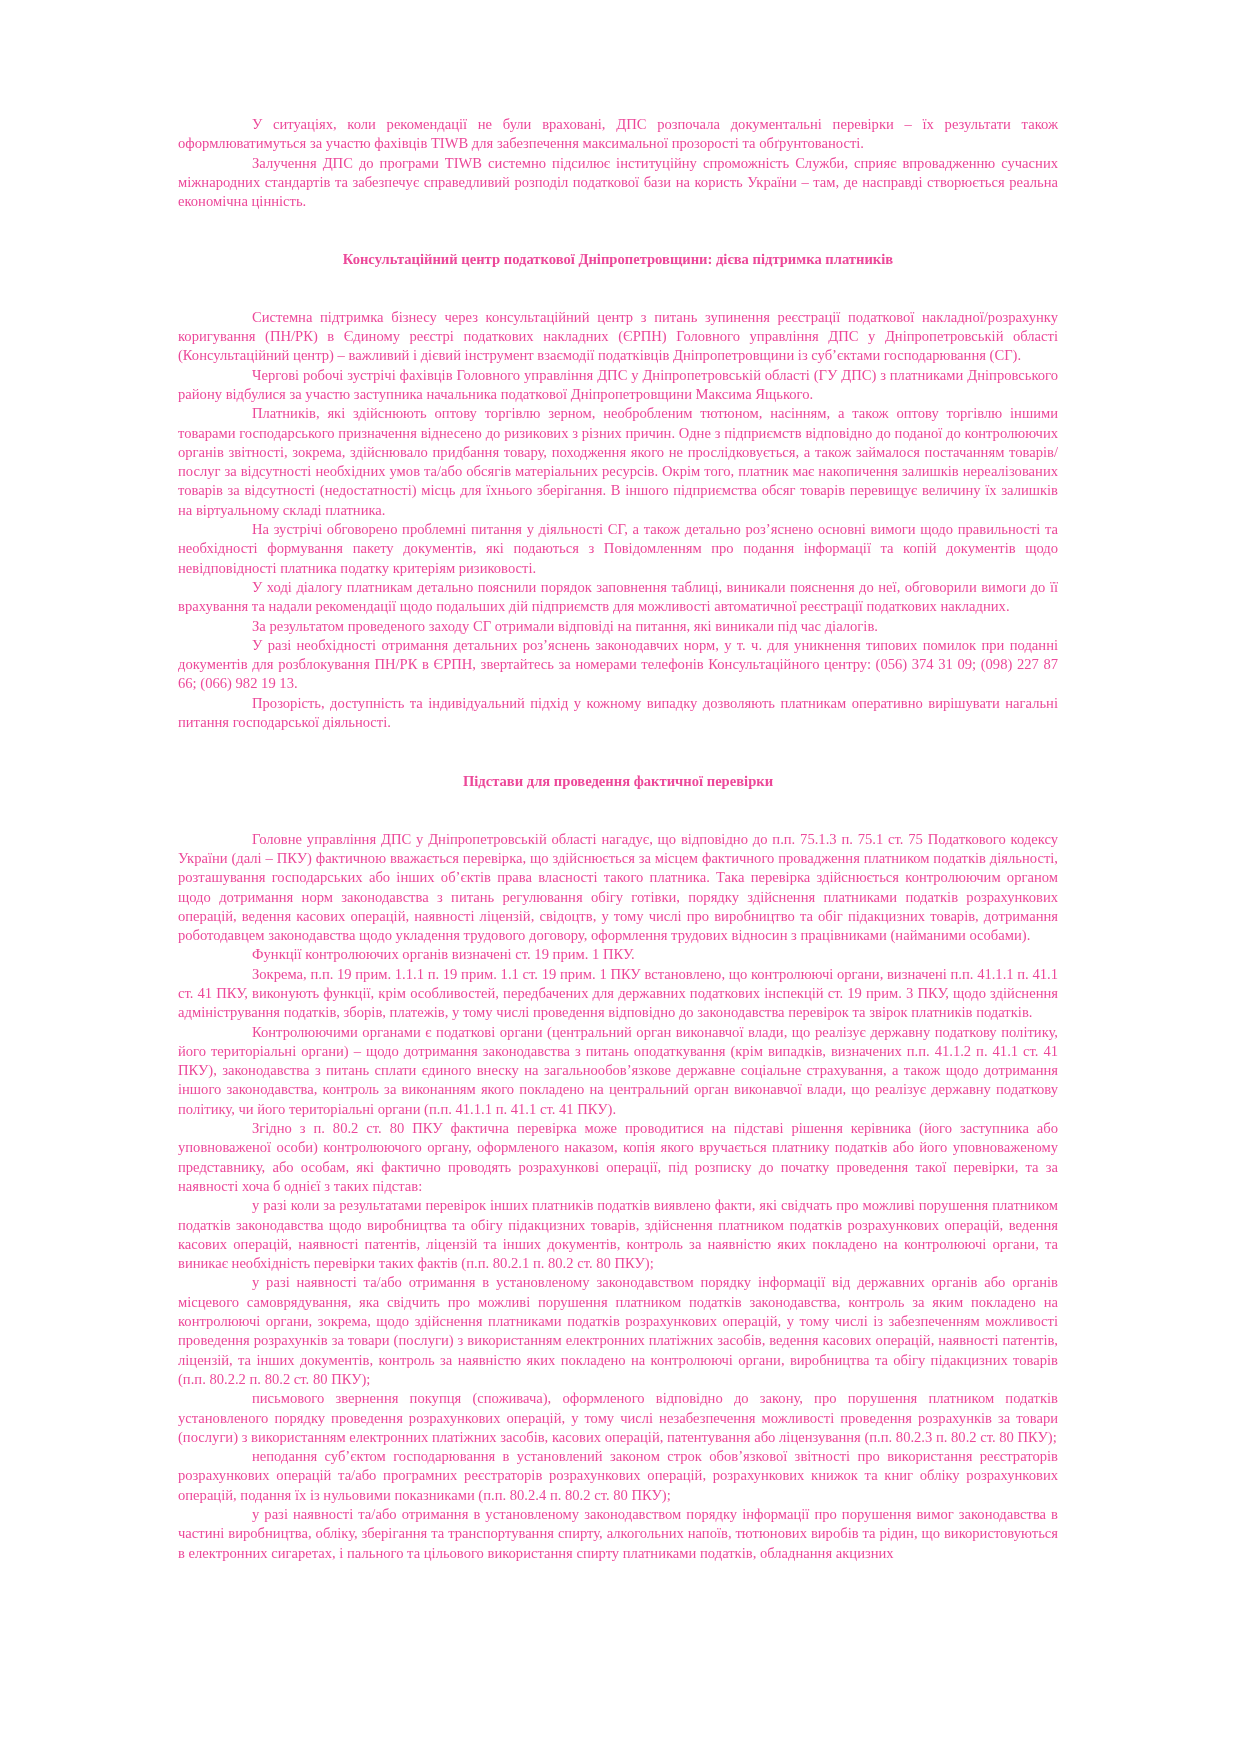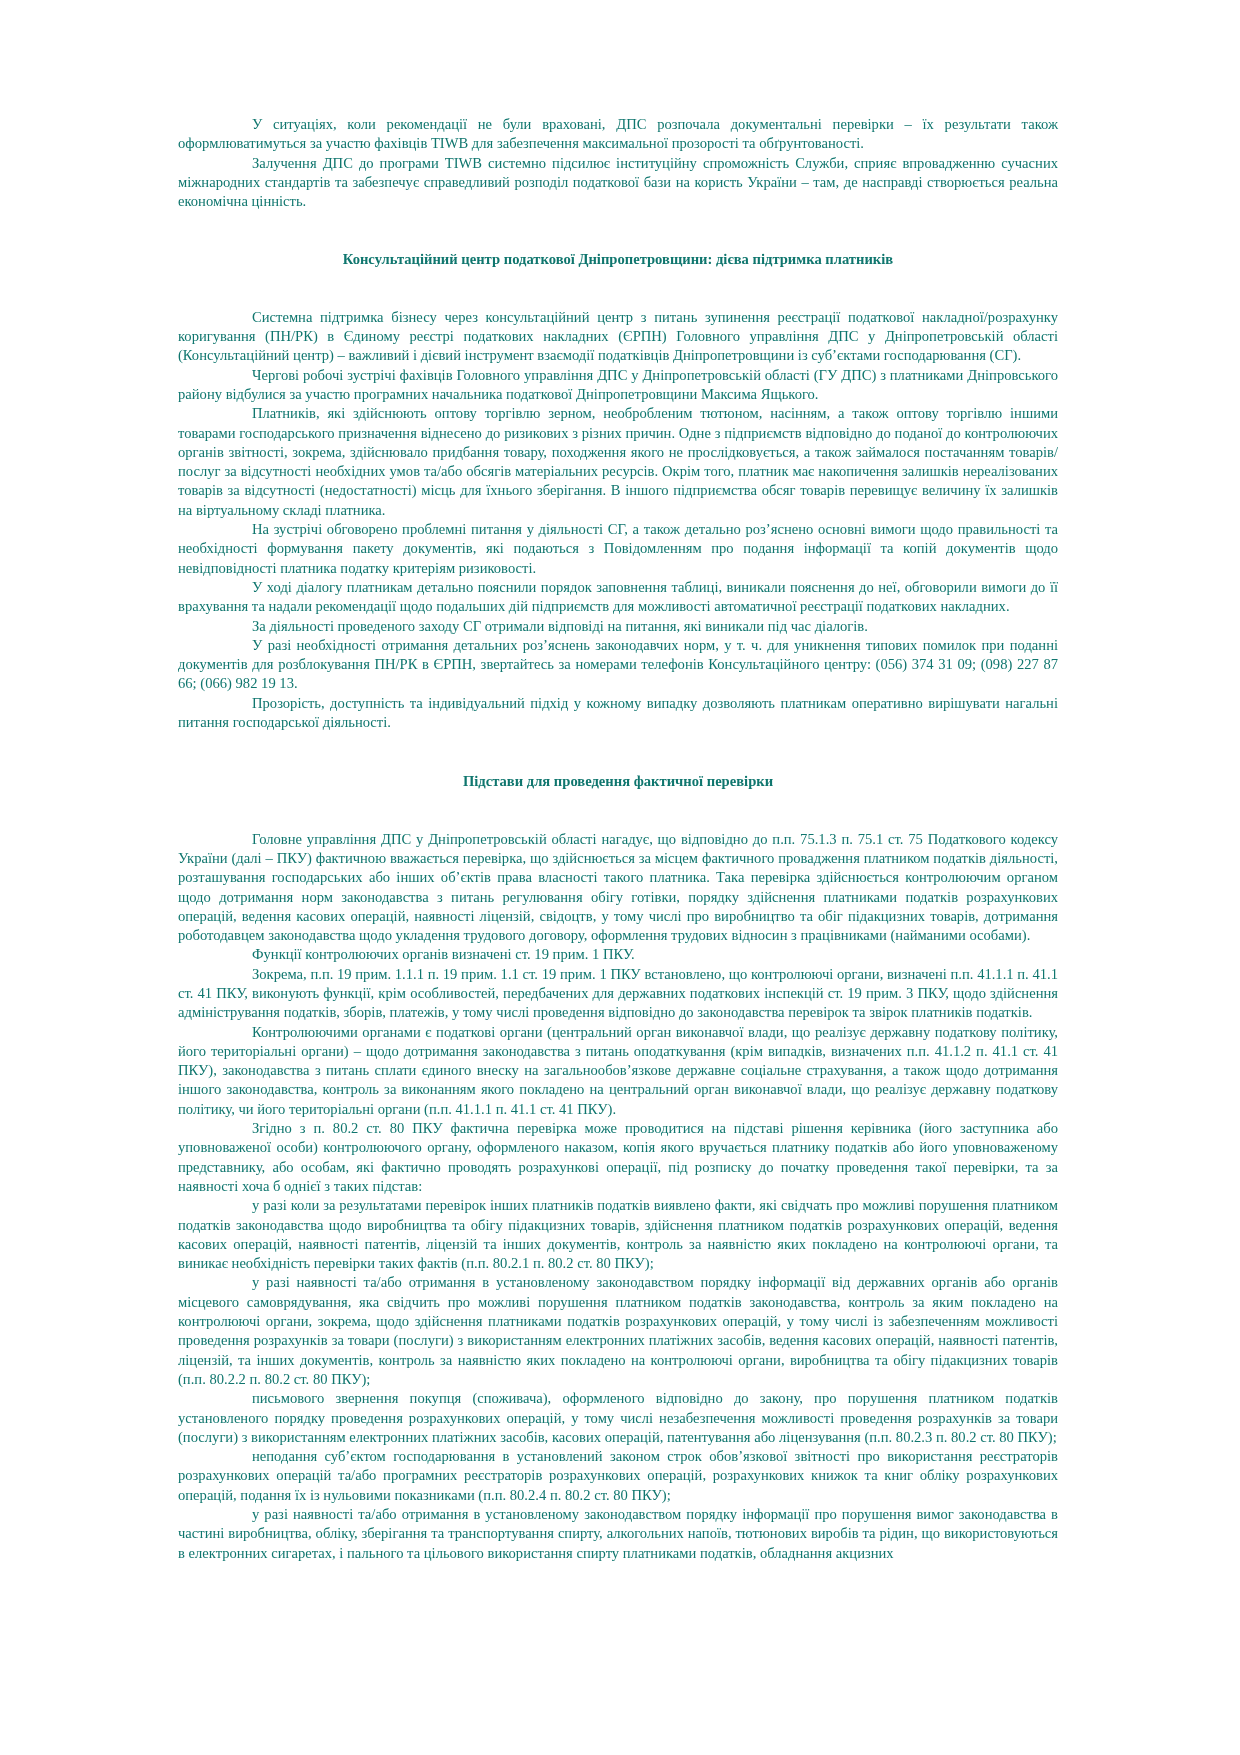--- a/index.html
+++ b/index.html
@@ -5,21 +5,21 @@
   html, body { margin: 0; padding: 0; background: #ffffff; }
   body { width: 1240px; height: 1755px; position: relative; overflow: hidden; }
   .page {
     position: absolute;
     left: 178px;
     top: 115px;
     width: 880px;
     font-family: "Liberation Serif", "DejaVu Serif", serif;
     font-size: 14.6px;
     line-height: 19.3px;
-    color: #0f766e;
+    color: #ec4899;
   }
   .page p {
     margin: 0;
     text-align: justify;
     text-indent: 74px;
   }
   .page h2 {
     margin: 0;
     font-size: 14.6px;
     font-weight: bold;
@@ -33,25 +33,25 @@
 <body>
 
 <div class="page">
 
   <p>У ситуаціях, коли рекомендації не були враховані, ДПС розпочала документальні перевірки – їх результати також оформлюватимуться за участю фахівців TIWB для забезпечення максимальної прозорості та обґрунтованості.</p>
   <p>Залучення ДПС до програми TIWB системно підсилює інституційну спроможність Служби, сприяє впровадженню сучасних міжнародних стандартів та забезпечує справедливий розподіл податкової бази на користь України – там, де насправді створюється реальна економічна цінність.</p>
 
   <h2 class="sec1-head">Консультаційний центр податкової Дніпропетровщини: дієва підтримка платників</h2>
 
   <p>Системна підтримка бізнесу через консультаційний центр з питань зупинення реєстрації податкової накладної/розрахунку коригування (ПН/РК) в Єдиному реєстрі податкових накладних (ЄРПН) Головного управління ДПС у Дніпропетровській області (Консультаційний центр) – важливий і дієвий інструмент взаємодії податківців Дніпропетровщини із суб’єктами господарювання (СГ).</p>
-  <p>Чергові робочі зустрічі фахівців Головного управління ДПС у Дніпропетровській області (ГУ ДПС) з платниками Дніпровського району відбулися за участю програмних начальника податкової Дніпропетровщини Максима Ящького.</p>
+  <p>Чергові робочі зустрічі фахівців Головного управління ДПС у Дніпропетровській області (ГУ ДПС) з платниками Дніпровського району відбулися за участю заступника начальника податкової Дніпропетровщини Максима Ящького.</p>
   <p>Платників, які здійснюють оптову торгівлю зерном, необробленим тютюном, насінням, а також оптову торгівлю іншими товарами господарського призначення віднесено до ризикових з різних причин. Одне з підприємств відповідно до поданої до контролюючих органів звітності, зокрема, здійснювало придбання товару, походження якого не прослідковується, а також займалося постачанням товарів/послуг за відсутності необхідних умов та/або обсягів матеріальних ресурсів. Окрім того, платник має накопичення залишків нереалізованих товарів за відсутності (недостатності) місць для їхнього зберігання. В іншого підприємства обсяг товарів перевищує величину їх залишків на віртуальному складі платника.</p>
   <p>На зустрічі обговорено проблемні питання у діяльності СГ, а також детально роз’яснено основні вимоги щодо правильності та необхідності формування пакету документів, які подаються з Повідомленням про подання інформації та копій документів щодо невідповідності платника податку критеріям ризиковості.</p>
   <p>У ході діалогу платникам детально пояснили порядок заповнення таблиці, виникали пояснення до неї, обговорили вимоги до її врахування та надали рекомендації щодо подальших дій підприємств для можливості автоматичної реєстрації податкових накладних.</p>
-  <p>За діяльності проведеного заходу СГ отримали  відповіді на питання, які виникали під час діалогів.</p>
+  <p>За результатом проведеного заходу СГ отримали  відповіді на питання, які виникали під час діалогів.</p>
   <p>У разі необхідності отримання детальних роз’яснень законодавчих норм, у т. ч. для уникнення типових помилок при поданні документів для розблокування ПН/РК в ЄРПН, звертайтесь за номерами телефонів Консультаційного центру: (056) 374 31 09; (098) 227 87 66; (066) 982 19 13.</p>
   <p>Прозорість, доступність та індивідуальний підхід у кожному випадку дозволяють платникам оперативно вирішувати нагальні питання господарської діяльності.</p>
 
   <h2 class="sec2-head">Підстави для проведення фактичної перевірки</h2>
 
   <p>Головне управління ДПС у Дніпропетровській області нагадує, що відповідно до п.п. 75.1.3 п. 75.1 ст. 75 Податкового кодексу України (далі – ПКУ) фактичною вважається перевірка, що здійснюється за місцем фактичного провадження платником податків діяльності, розташування господарських або інших об’єктів права власності такого платника. Така перевірка здійснюється контролюючим органом щодо дотримання норм законодавства з питань регулювання обігу готівки, порядку здійснення платниками податків розрахункових операцій, ведення касових операцій, наявності ліцензій, свідоцтв, у тому числі про виробництво та обіг підакцизних товарів, дотримання роботодавцем законодавства щодо укладення трудового договору, оформлення трудових відносин з працівниками (найманими особами).</p>
   <p>Функції контролюючих органів визначені ст. 19 прим. 1 ПКУ.</p>
   <p>Зокрема, п.п. 19 прим. 1.1.1 п. 19 прим. 1.1 ст. 19 прим. 1 ПКУ встановлено, що контролюючі органи, визначені п.п. 41.1.1 п. 41.1 ст. 41 ПКУ, виконують функції, крім особливостей, передбачених для державних податкових інспекцій ст. 19 прим. 3 ПКУ, щодо здійснення адміністрування податків, зборів, платежів, у тому числі проведення відповідно до законодавства перевірок та звірок платників податків.</p>
   <p>Контролюючими органами є податкові органи (центральний орган виконавчої влади, що реалізує державну податкову політику, його територіальні органи) – щодо дотримання законодавства з питань оподаткування (крім випадків, визначених п.п. 41.1.2 п. 41.1 ст. 41 ПКУ), законодавства з питань сплати єдиного внеску на загальнообов’язкове державне соціальне страхування, а також щодо дотримання іншого законодавства, контроль за виконанням якого покладено на центральний орган виконавчої влади, що реалізує державну податкову політику, чи його територіальні органи (п.п. 41.1.1 п. 41.1 ст. 41 ПКУ).</p>
   <p>Згідно з п. 80.2 ст. 80 ПКУ фактична перевірка може проводитися на підставі рішення керівника (його заступника або уповноваженої особи) контролюючого органу, оформленого наказом, копія якого вручається платнику податків або його уповноваженому представнику, або особам, які фактично проводять розрахункові операції, під розписку до початку проведення такої перевірки, та за наявності хоча б однієї з таких підстав:</p>

